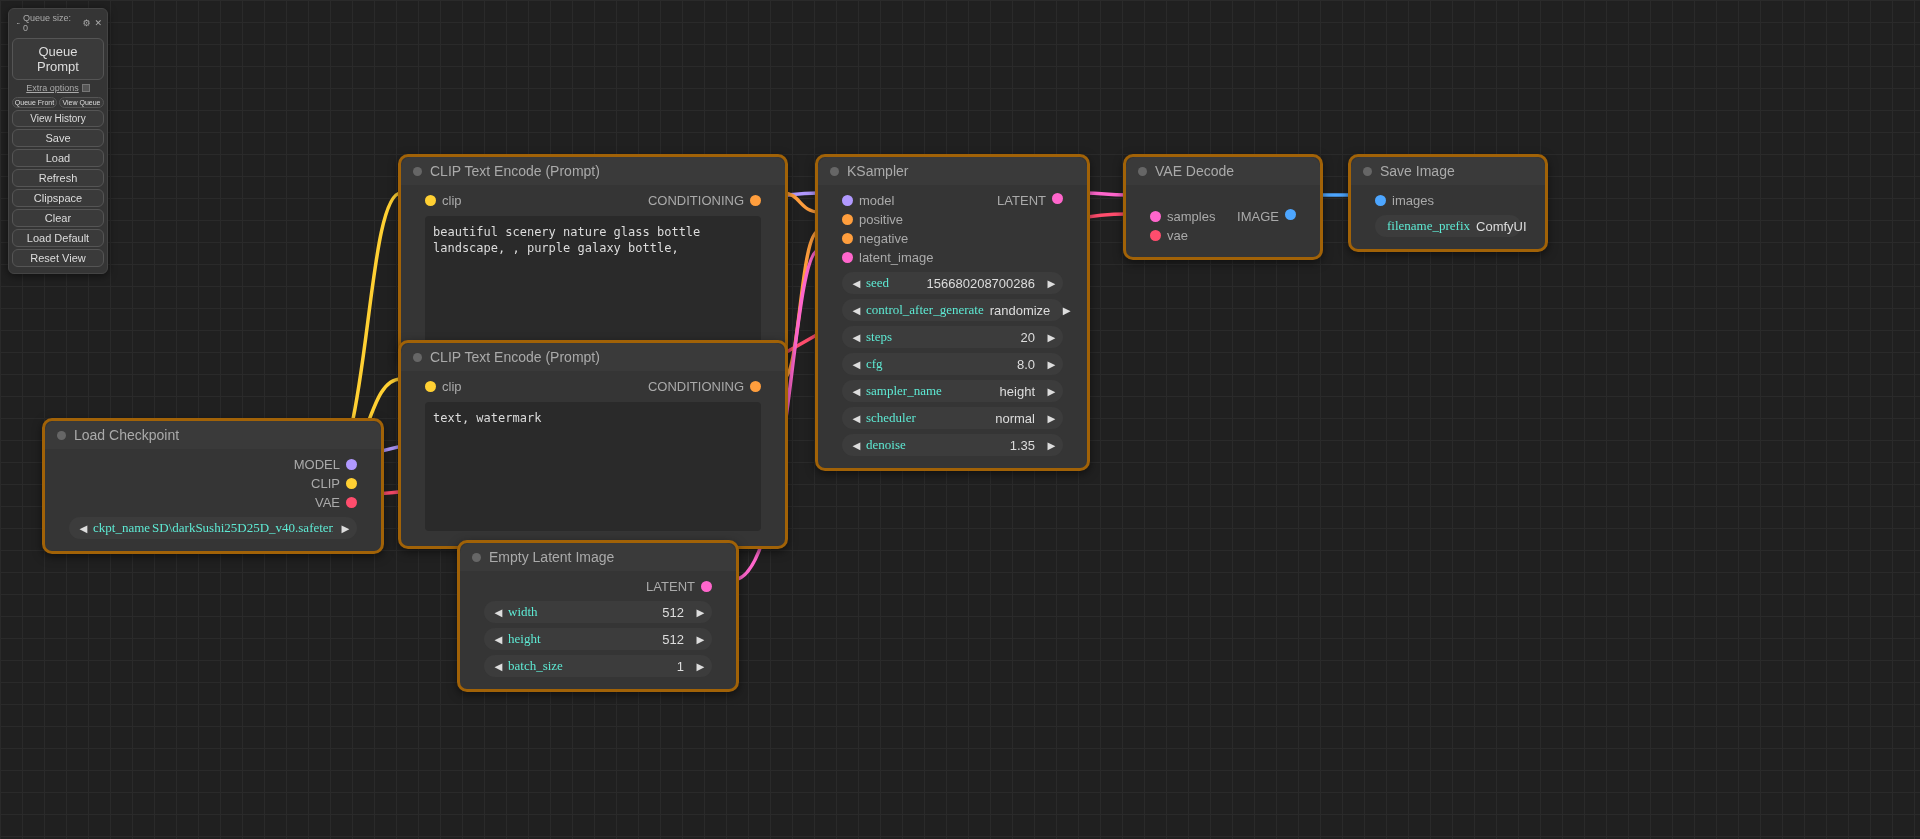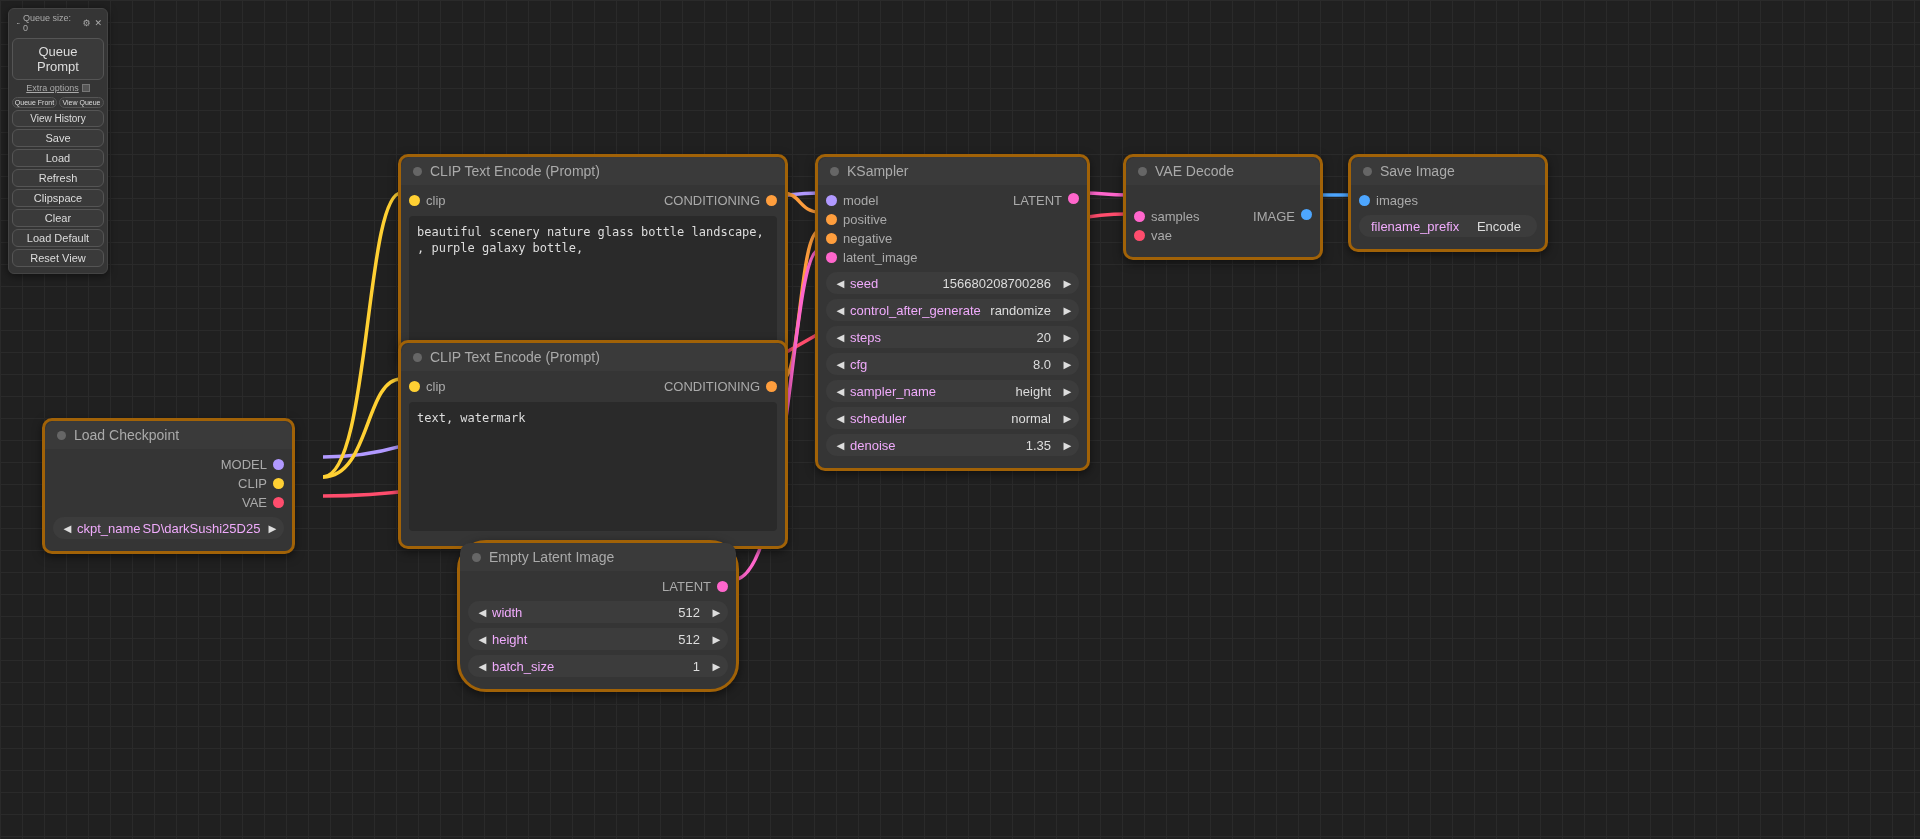--- a/index.html
+++ b/index.html
@@ -39,30 +39,30 @@
     box-shadow:0 3px 10px rgba(0,0,0,.5); min-width:200px;
   }
   .node-title {
     display:flex; align-items:center; gap:8px;
     padding:6px 12px; background:#3a3a3a; border-radius:10px 10px 0 0;
     color:#aaa; font-size:14px;
   }
   .node-title .dot, .io-row .dot, .panel-header .dot {
     width:9px; height:9px; border-radius:50%; background:#666; display:inline-block;
   }
-  .node-body { padding:6px 8px 12px; position:relative; }
+  .node-body { padding:6px 24px 12px; position:relative; }
   .io-row { display:flex; align-items:center; gap:6px; color:#aaa; font-size:13px; padding:2px 0; }
   .io-row.right { justify-content:flex-end; text-align:right; }
   .io-row .dot { width:11px; height:11px; }
   .param {
     display:flex; align-items:center; background:#3c3c3c; border:0; border-radius:12px;
     padding:2px 8px; margin-top:5px; color:#ccc; font-size:13px; gap:6px; height:22px;
   }
   .param .arrow { width:10px; text-align:center; color:#ddd; cursor:pointer; user-select:none; }
-  .param .key { flex:1; color:#f0abfc; }
+  .param .key { flex:1; color:#5eead4;font-family:Liberation Serif, serif; }
   .param .val { color:#ddd; text-align:right; padding-right:4px; }
   .param.textfield { justify-content:space-between; padding:2px 12px; }
   .txtarea {
     background:#2a2a2a; border:0; border-radius:4px; color:#ddd;
     font-family:monospace; font-size:12px; padding:8px; width:100%;
     resize:none; margin-top:6px; line-height:1.35;
   }
   
   .c-model  { background:#b199ff !important; }
   .c-clip   { background:#ffd033 !important; }
@@ -119,21 +119,21 @@
   <div class="pbtn" style="font-size:10px;">View History</div>
   <div class="pbtn">Save</div>
   <div class="pbtn">Load</div>
   <div class="pbtn">Refresh</div>
   <div class="pbtn">Clipspace</div>
   <div class="pbtn">Clear</div>
   <div class="pbtn">Load Default</div>
   <div class="pbtn">Reset View</div>
 </div>
 
-<div class="node" style="left:42px; top:418px; width:253px;">
+<div class="node" style="left:42px; top:418px; width:342px;">
   <div class="node-title">
       <span class="dot"></span>
       <span>Load Checkpoint</span>
     </div>
   <div class="node-body">
     <div class="io-row right">
         <span>MODEL</span>
         <span class="dot c-model"></span>
       </div>
     <div class="io-row right">
@@ -185,21 +185,21 @@
         </div>
       <div class="io-row right">
           <span>CONDITIONING</span>
           <span class="dot c-cond"></span>
         </div>
     </div>
     <textarea class="txtarea" rows="7" style="">text, watermark</textarea>
   </div>
 </div>
 
-<div class="node" style="left:457px; top:540px; width:282px;border-radius:29px;">
+<div class="node" style="left:457px; top:540px; width:282px;">
   <div class="node-title">
       <span class="dot"></span>
       <span>Empty Latent Image</span>
     </div>
   <div class="node-body">
     <div class="io-row right">
         <span>LATENT</span>
         <span class="dot c-latent"></span>
       </div>
     <div class="param">
@@ -328,16 +328,16 @@
       <span class="dot"></span>
       <span>Save Image</span>
     </div>
   <div class="node-body">
     <div class="io-row">
         <span class="dot c-image"></span>
         <span>images</span>
       </div>
     <div class="param textfield">
       <span class="key">filename_prefix</span>
-      <span class="val">Encode</span>
+      <span class="val">ComfyUI</span>
     </div>
   </div>
 </div>
 
 </body></html>

